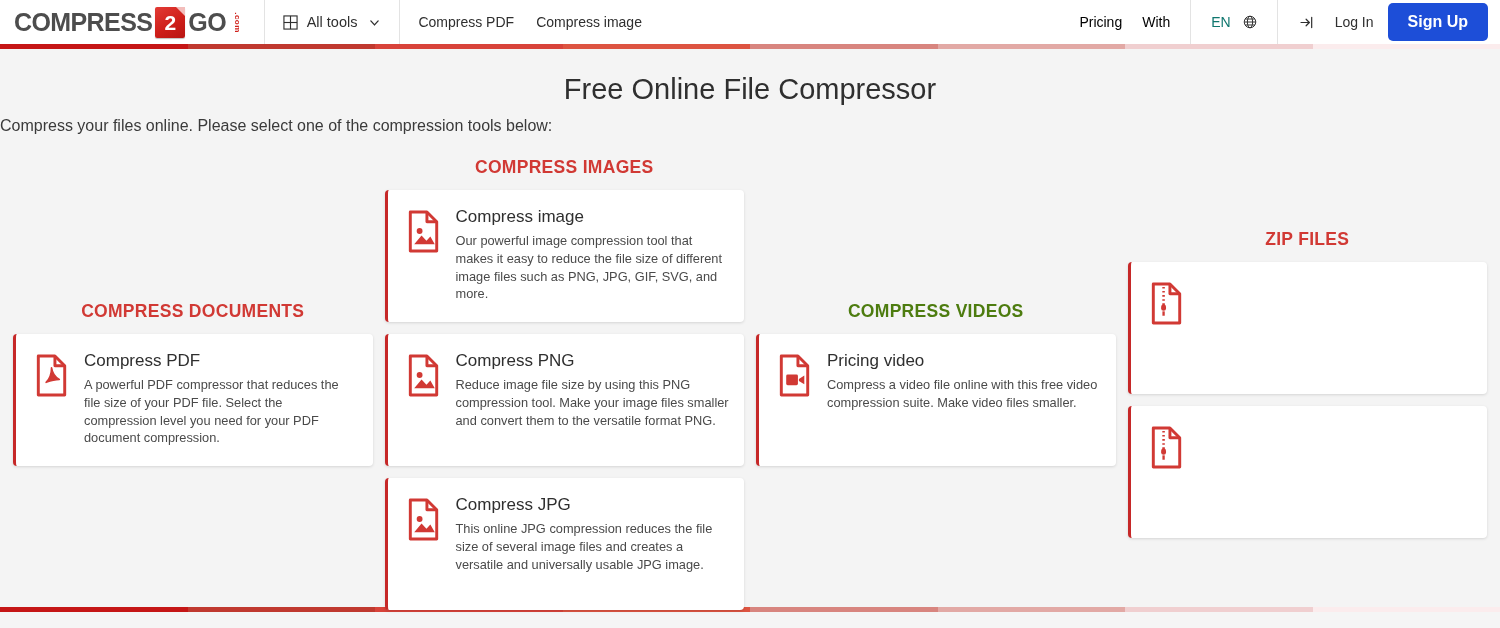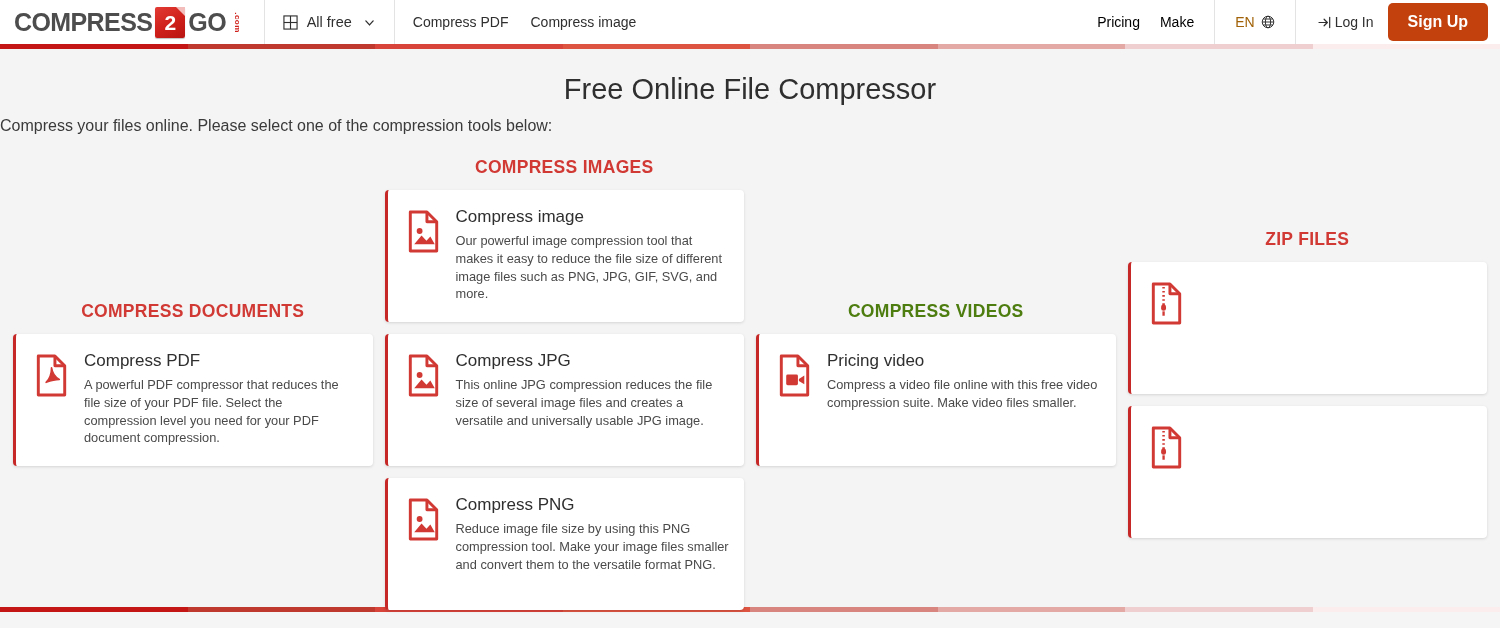--- a/index.html
+++ b/index.html
@@ -88,28 +88,28 @@
   .nav-links a {
     font-size: 14px; color: #2f2f2f; text-decoration: none; white-space: nowrap;
   }
   .spacer { flex: 1 1 auto; }
 
   .hdr-right { display: flex; align-items: stretch; }
   .right-links { display: flex; align-items: center; gap: 20px; padding: 0 20px; }
   .right-links a { font-size: 14px; color: #000000; text-decoration: none; }
 
   .lang {
-    display: flex; align-items: center; gap: 6px;
-    padding: 0 20px; font-size: 14px; color: #a16207; cursor: pointer;
+    display: flex; align-items: center; gap: 12px;
+    padding: 0 20px; font-size: 14px; color: #0f766e; cursor: pointer;
   }
   .globe { width: 14px; height: 14px; display:block; }
 
   .auth { display: flex; align-items: center; gap: 14px; padding: 0 12px 0 22px; }
   .login {
-    display: flex; align-items: center; gap: 2px;
+    display: flex; align-items: center; gap: 20px;
     font-size: 14px; color: #2f2f2f; text-decoration: none; white-space: nowrap;
   }
   .login-icon { width: 15px; height: 13px; display: block; }
   .signup {
     background: #22bb55;
     color: #ffffff;
     font-size: 16px;
     font-weight: bold;
     border: none;
     border-radius: 5px;
@@ -209,42 +209,42 @@
     <div class="vdiv"></div>
 
     <div class="alltools">
       <span>
         <svg class="grid-icon" viewBox="0 0 16 16" fill="none" stroke="#2f2f2f" stroke-width="1.2">
           <rect x="1" y="1" width="14" height="14"></rect>
           <line x1="8" y1="1" x2="8" y2="15"></line>
           <line x1="1" y1="8" x2="15" y2="8"></line>
         </svg>
       </span>
-      <span>All free</span>
+      <span>All tools</span>
       <span>
         <svg class="chev" viewBox="0 0 16 16" fill="none" stroke="#2f2f2f" stroke-width="1.6" stroke-linecap="round" stroke-linejoin="round">
           <polyline points="3.5,6 8,11 12.5,6"></polyline>
         </svg>
       </span>
     </div>
 
     <div class="vdiv"></div>
 
     <div class="nav-links">
       <a href="#">Compress PDF</a>
       <a href="#">Compress image</a>
     </div>
   </div>
 
   <div class="spacer"></div>
 
   <div class="hdr-right">
     <div class="right-links">
       <a href="#">Pricing</a>
-      <a href="#">Make</a>
+      <a href="#">With</a>
     </div>
 
     <div class="vdiv"></div>
 
     <div class="lang">
       <span>EN</span>
       <span>
         <svg class="globe" viewBox="0 0 16 16" fill="none" stroke="#2f2f2f" stroke-width="1.1">
           <circle cx="8" cy="8" r="6.6"></circle>
           <ellipse cx="8" cy="8" rx="3" ry="6.6"></ellipse>
@@ -261,21 +261,21 @@
       <a class="login" href="#">
         <span>
           <svg class="login-icon" viewBox="0 0 16 14" fill="none" stroke="#2f2f2f" stroke-width="1.3" stroke-linecap="round" stroke-linejoin="round">
             <line x1="1" y1="7" x2="9.5" y2="7"></line>
             <polyline points="6.5,3.5 10,7 6.5,10.5"></polyline>
             <path d="M12.5 1.5 L12.5 12.5"></path>
           </svg>
         </span>
         <span>Log In</span>
       </a>
-      <button class="signup" style="background: #c2410c;">Sign Up</button>
+      <button class="signup" style="background: #1d4ed8;">Sign Up</button>
     </div>
   </div>
 </div>
 
 <div class="stripe" id="stripe-top">
     <span style="background: rgb(197, 22, 22);"></span>
     <span style="background: rgb(192, 57, 47);"></span>
     <span style="background: rgb(216, 67, 58);"></span>
     <span style="background: rgb(221, 84, 65);"></span>
     <span style="background: rgb(216, 133, 127);"></span>
@@ -324,36 +324,36 @@
         <a class="card" href="#">
           <div class="card-icon">
             <svg viewBox="0 0 34 45">
               <path d="M3 2 h17 l10 10 v30 h-27 z" fill="none" stroke="#d13934" stroke-width="3" stroke-linejoin="round"></path>
                <path d="M20 2 v10 h10" fill="none" stroke="#d13934" stroke-width="3" stroke-linejoin="round"></path>
               <circle cx="12.5" cy="21.5" r="3" fill="#d13934"></circle>
              <path d="M7 35 l7.5 -9 l5 5.5 l4 -4.5 l4.5 8 z" fill="#d13934"></path>
             </svg>
           </div>
           <div class="card-body">
+            <div class="card-title">Compress PNG</div>
+            <div class="card-desc">Reduce image file size by using this PNG compression tool. Make your image files smaller and convert them to the versatile format PNG.</div>
+          </div>
+        </a>
+        <a class="card" href="#">
+          <div class="card-icon">
+            <svg viewBox="0 0 34 45">
+              <path d="M3 2 h17 l10 10 v30 h-27 z" fill="none" stroke="#d13934" stroke-width="3" stroke-linejoin="round"></path>
+               <path d="M20 2 v10 h10" fill="none" stroke="#d13934" stroke-width="3" stroke-linejoin="round"></path>
+              <circle cx="12.5" cy="21.5" r="3" fill="#d13934"></circle>
+             <path d="M7 35 l7.5 -9 l5 5.5 l4 -4.5 l4.5 8 z" fill="#d13934"></path>
+            </svg>
+          </div>
+          <div class="card-body">
             <div class="card-title">Compress JPG</div>
             <div class="card-desc">This online JPG compression reduces the file size of several image files and creates a versatile and universally usable JPG image.</div>
-          </div>
-        </a>
-        <a class="card" href="#">
-          <div class="card-icon">
-            <svg viewBox="0 0 34 45">
-              <path d="M3 2 h17 l10 10 v30 h-27 z" fill="none" stroke="#d13934" stroke-width="3" stroke-linejoin="round"></path>
-               <path d="M20 2 v10 h10" fill="none" stroke="#d13934" stroke-width="3" stroke-linejoin="round"></path>
-              <circle cx="12.5" cy="21.5" r="3" fill="#d13934"></circle>
-             <path d="M7 35 l7.5 -9 l5 5.5 l4 -4.5 l4.5 8 z" fill="#d13934"></path>
-            </svg>
-          </div>
-          <div class="card-body">
-            <div class="card-title">Compress PNG</div>
-            <div class="card-desc">Reduce image file size by using this PNG compression tool. Make your image files smaller and convert them to the versatile format PNG.</div>
           </div>
         </a>
       </div>
       <div class="col">
         <div class="col-title" style="color: #4d7c0f;">COMPRESS VIDEOS</div>
         <a class="card" href="#">
           <div class="card-icon">
             <svg viewBox="0 0 34 45">
               <path d="M3 2 h17 l10 10 v30 h-27 z" fill="none" stroke="#d13934" stroke-width="3" stroke-linejoin="round"></path>
                <path d="M20 2 v10 h10" fill="none" stroke="#d13934" stroke-width="3" stroke-linejoin="round"></path>

